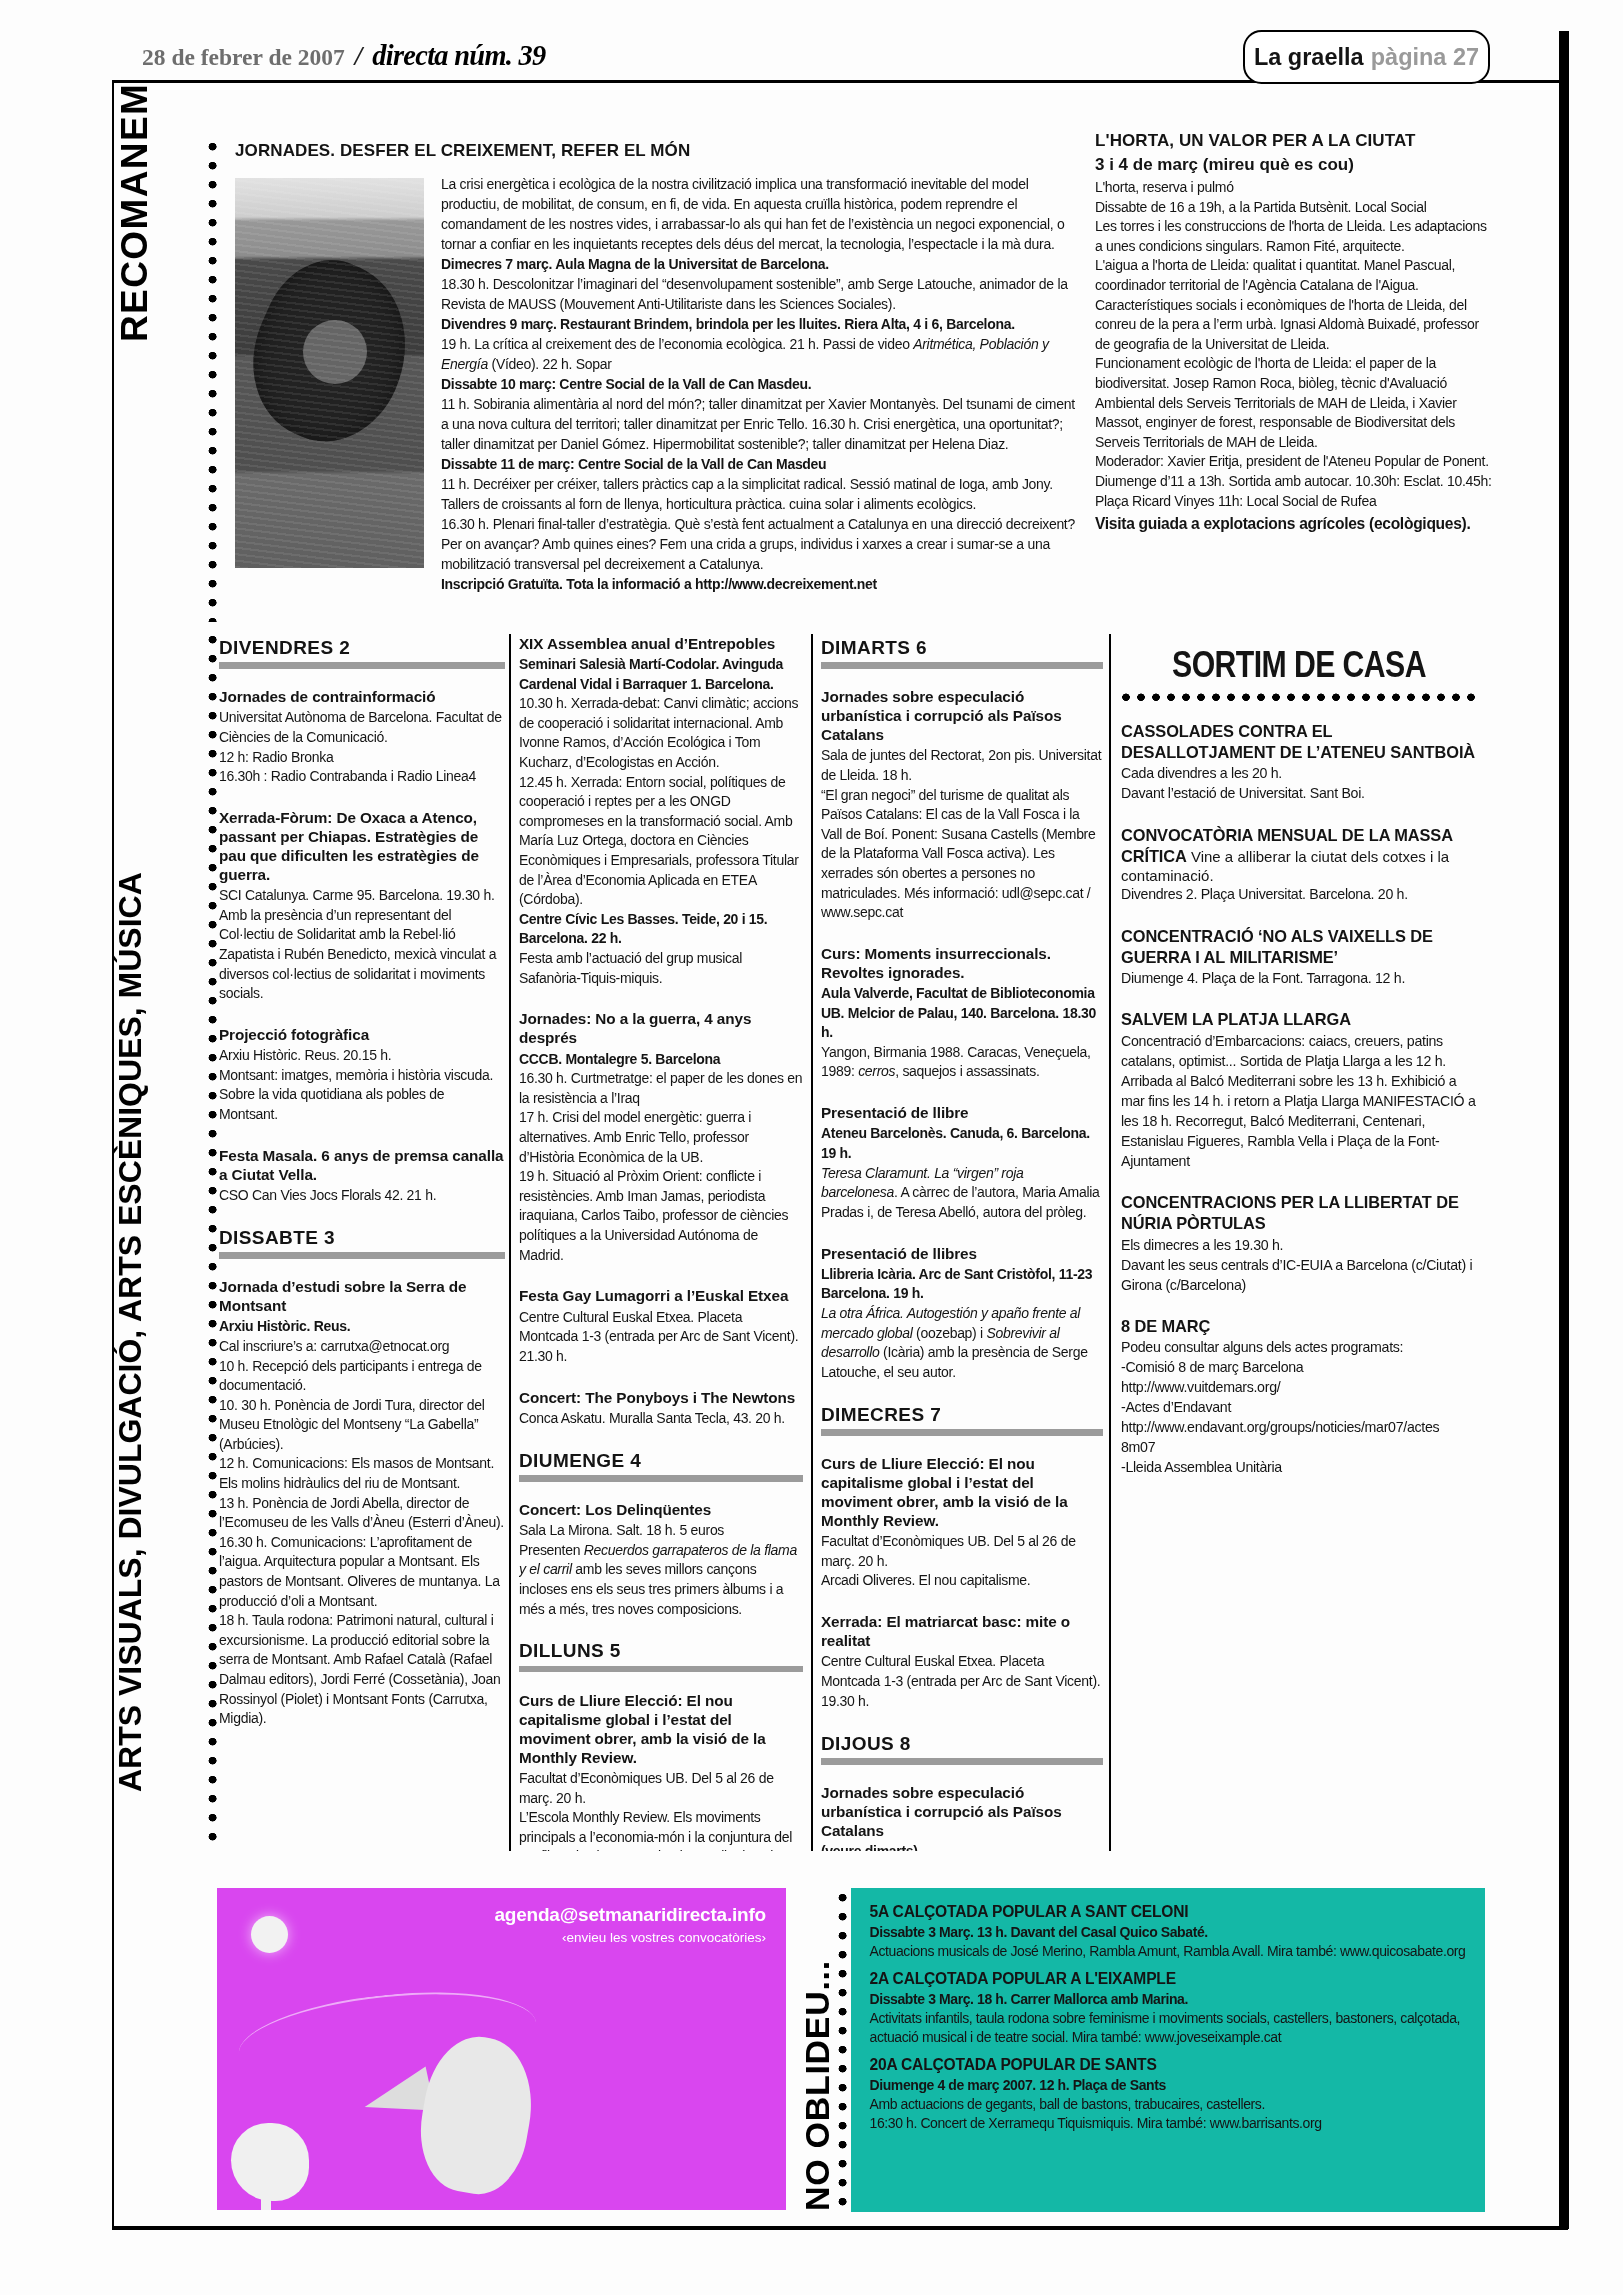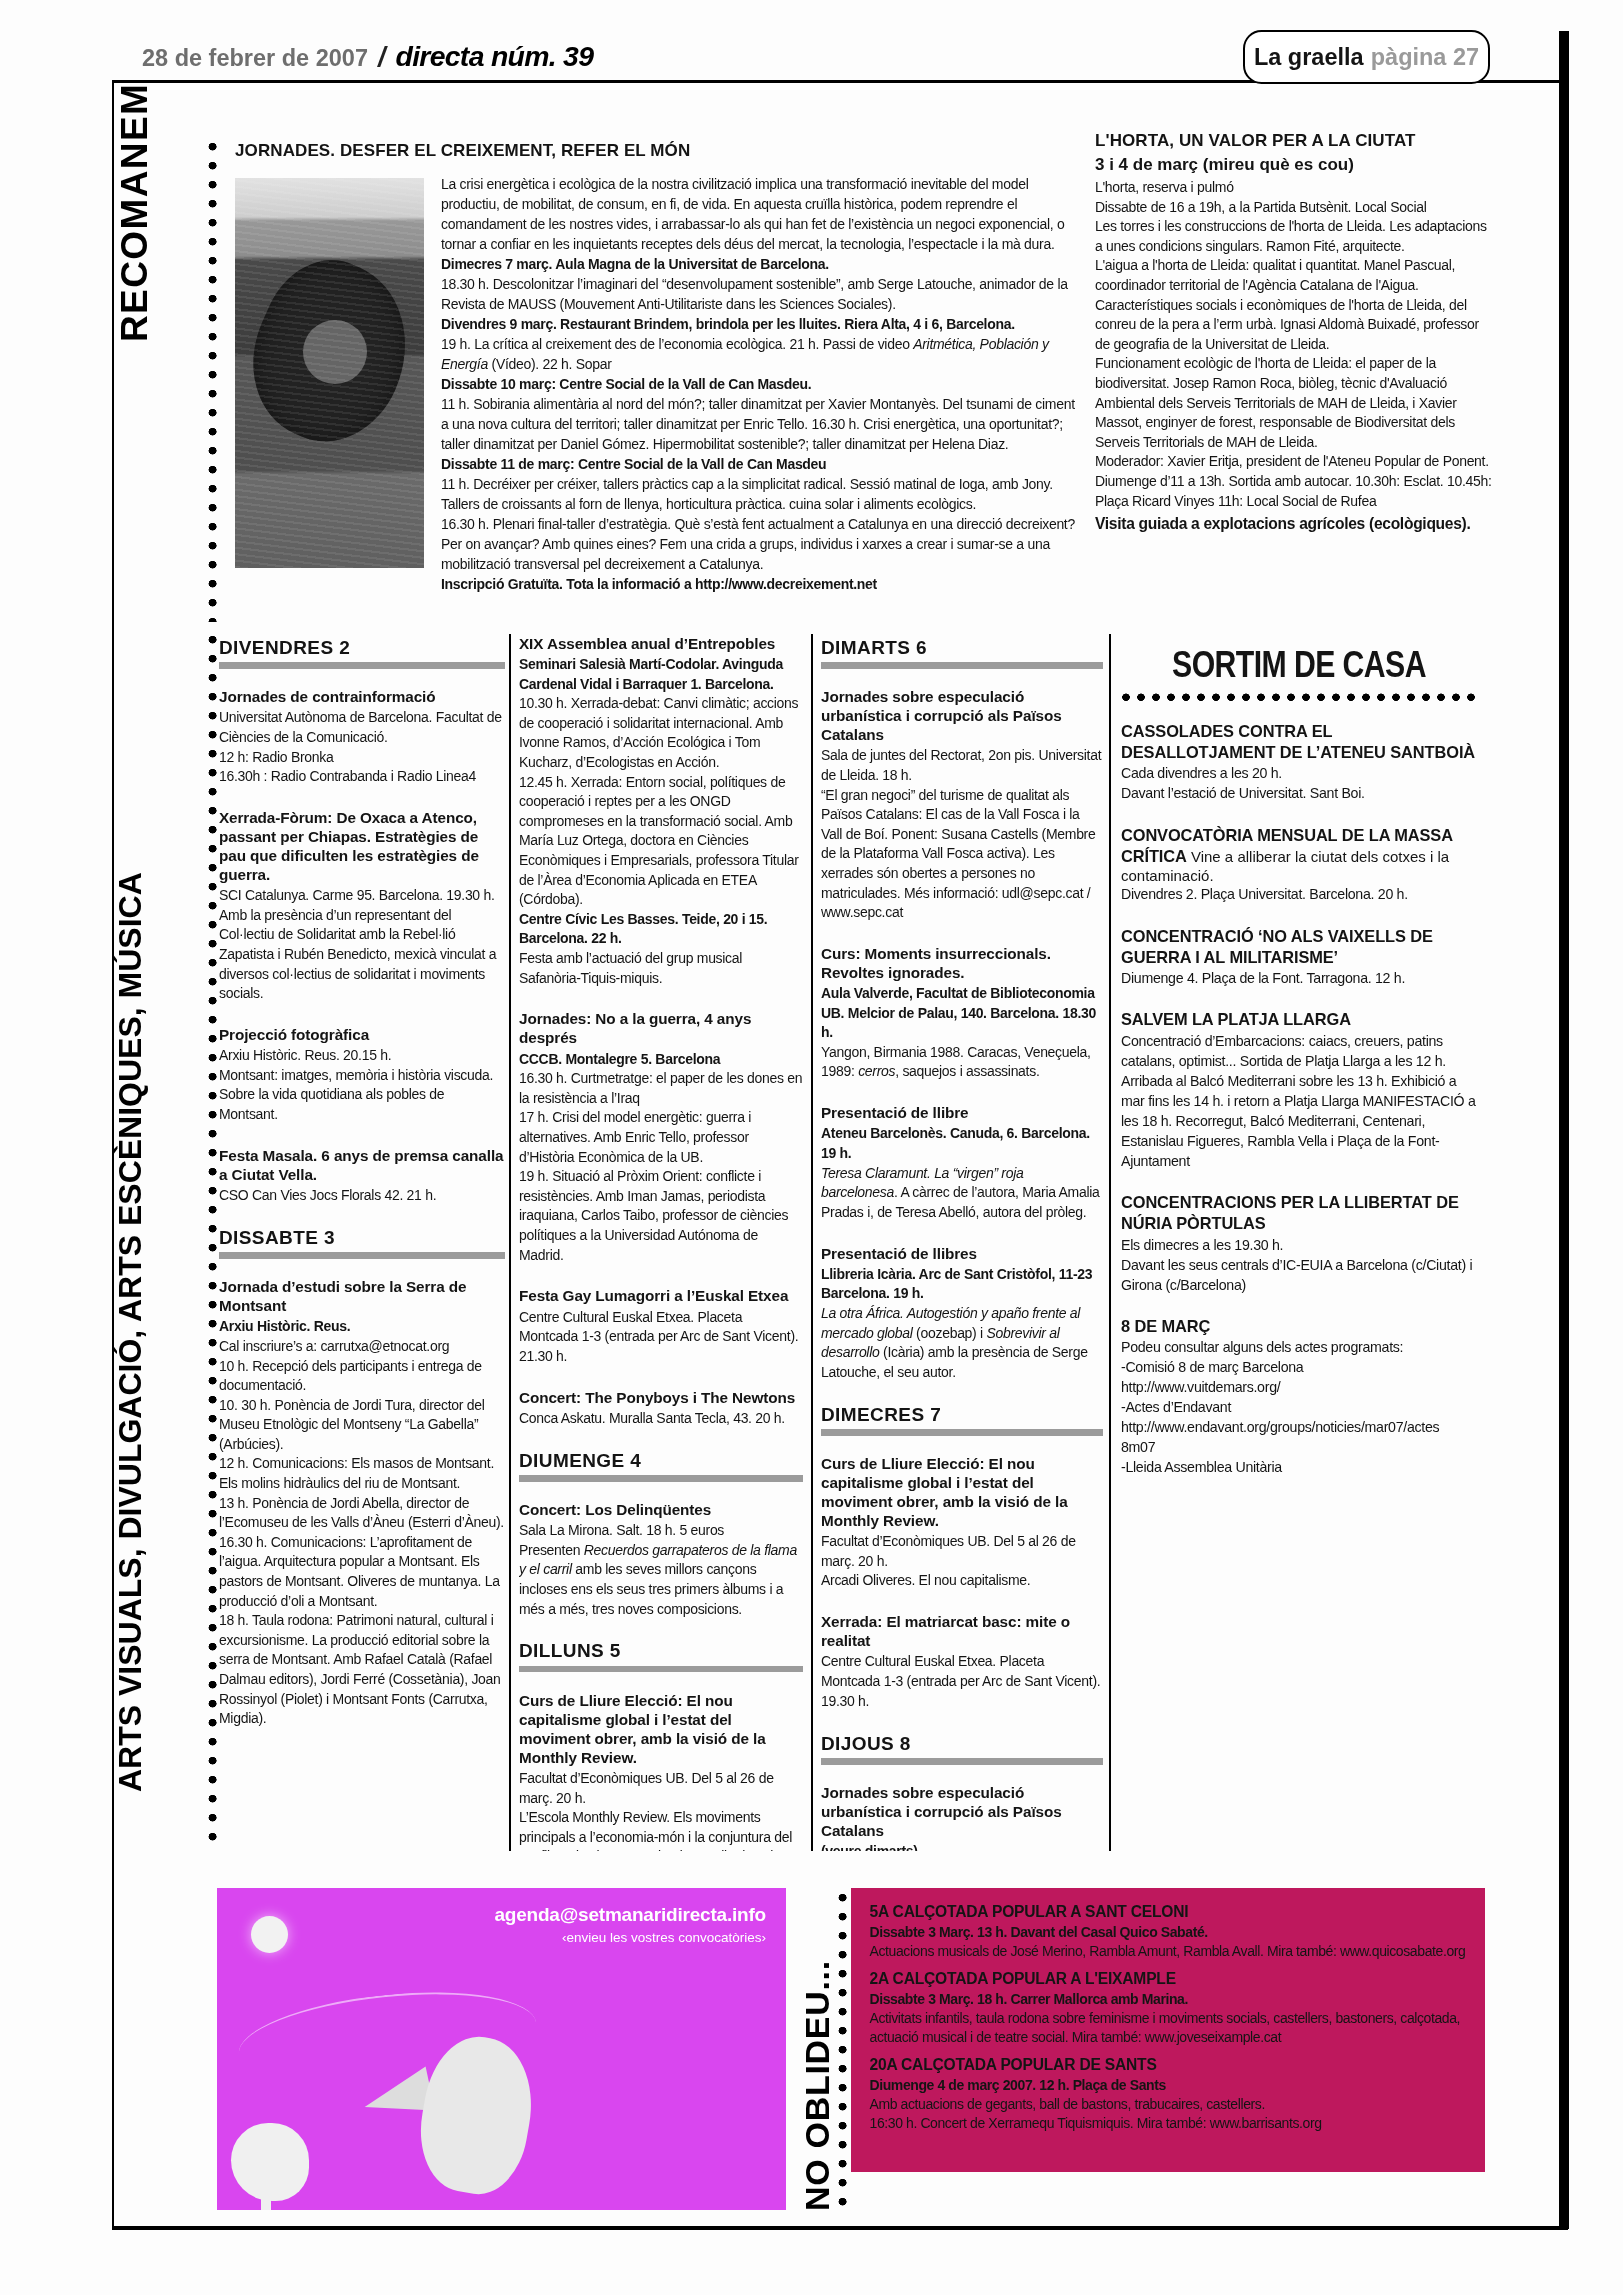--- a/index.html
+++ b/index.html
@@ -5,21 +5,21 @@
   html,body{margin:0;padding:0;background:#777;}
   .page{position:relative;width:1623px;height:2295px;background:#fdfdfd;
         font-family:"Liberation Sans",sans-serif;color:#141414;overflow:hidden;}
   .abs{position:absolute;}
   
   .rule-top{left:112px;top:80px;width:1456px;height:2.8px;background:#000;}
   .rule-bottom{left:112px;top:2226px;width:1456px;height:3.6px;background:#000;}
   .vline-left{left:112px;top:80px;width:2.1px;height:2150px;background:#000;}
   .vbar-right{left:1559px;top:31px;width:10px;height:2198px;background:#000;}
   
-  .hdr{left:142px;top:40px;display:flex;align-items:baseline;gap:10px;}
+  .hdr{left:142px;top:40px;display:flex;align-items:baseline;gap:10px;font-family:Liberation Serif, serif;}
   .hdr .date{font-size:23.5px;font-weight:bold;color:#6e6e6e;}
   .hdr .slash{font-size:27px;font-weight:bold;font-style:italic;color:#222;}
   .hdr .mast{font-size:28.4px;font-weight:bold;font-style:italic;letter-spacing:-0.7px;color:#000;}
   .tab{left:1243px;top:30px;width:243px;height:50px;border:2.8px solid #000;border-radius:18.5px;
        background:#fff;display:flex;align-items:center;justify-content:center;gap:7.1px;
        font-size:23.5px;font-weight:bold;}
   .tab .g2{color:#9a9a9a;}
   
   .vlabel{writing-mode:vertical-rl;transform:rotate(180deg);font-weight:bold;
           white-space:nowrap;color:#000;}
@@ -82,21 +82,21 @@
       border-radius:45% 50% 40% 45%;transform:rotate(10deg);}
   .foot-photo .cone{position:absolute;left:146px;top:185px;width:0;height:0;
       border-top:27px solid transparent;border-bottom:18.5px solid transparent;border-right:68px solid #ddd;
       transform:rotate(-12deg);}
   .foot-photo .tree{position:absolute;left:14.2px;top:235px;width:78px;height:78px;background:#f0f0f0;
       border-radius:50% 50% 45% 55%;}
   .foot-photo .trunk{position:absolute;left:44px;top:299px;width:10px;height:28.4px;background:#f0f0f0;}
   .foot-mail{position:absolute;right:20px;top:15.6px;text-align:right;color:#fff;}
   .foot-mail .em{font-size:19px;font-weight:bold;letter-spacing:-0.2px;}
   .foot-mail .nt{font-size:13.5px;margin-top:4.3px;}
-  .nob-box{left:851px;top:1888px;width:634px;height:284px;background:#be185d;
+  .nob-box{left:851px;top:1888px;width:634px;height:324px;background:#14b8a6;
            padding:14.2px 18.5px;box-sizing:border-box;}
   .n-item{margin-bottom:8.5px;}
   .n-title{font-size:15.6px;font-weight:bold;letter-spacing:-0.2px;line-height:20.6px;}
   .n-item .line{font-size:14px;line-height:19px;letter-spacing:-0.4px;}
   .n-item .line.v{font-weight:bold;}
   i{font-style:italic;}
 </style>
 </head>
 <body>
 

